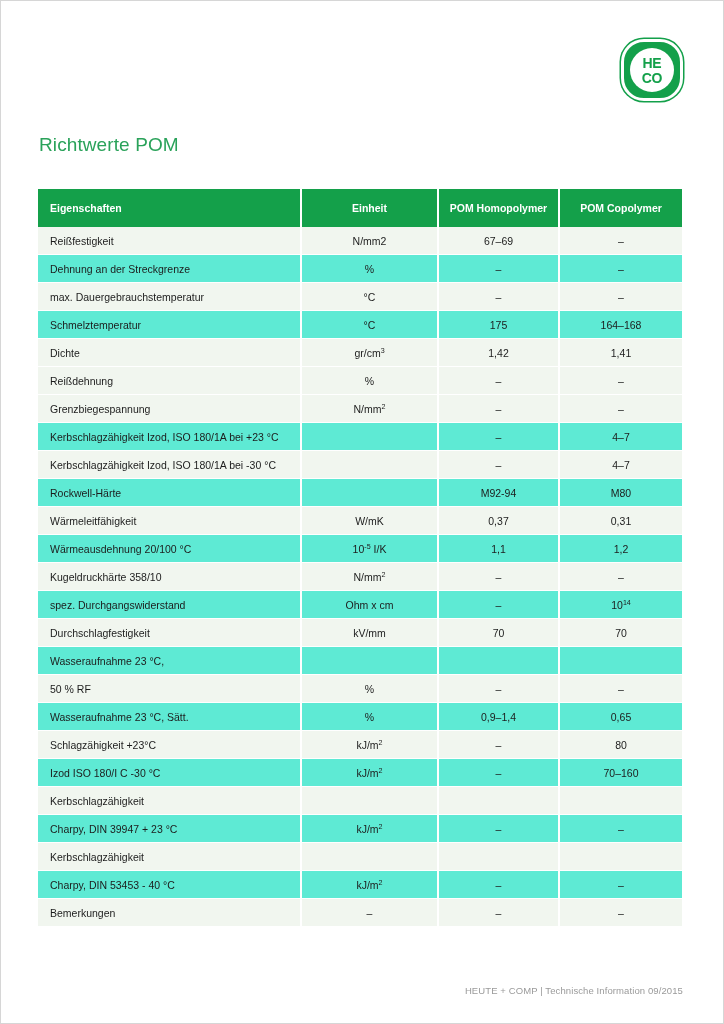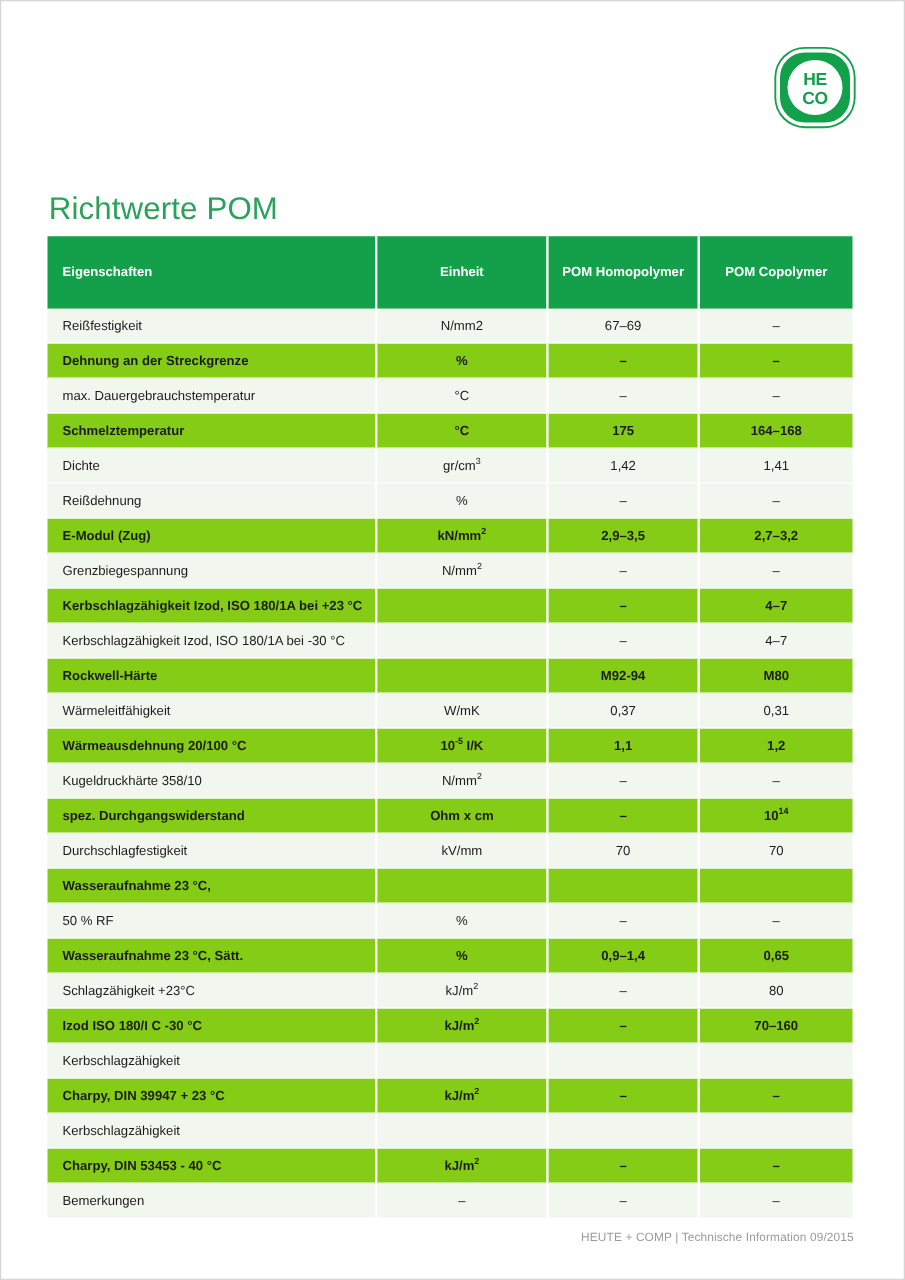--- a/index.html
+++ b/index.html
@@ -86,22 +86,22 @@
     color: #3b3b3b;
     text-align: right;
     margin-top: 5px;
     white-space: nowrap;
   }
 
   
   .doc-title {
     position: absolute;
     left: 38px;
-    top: 152px;
-    font-size: 25px;
+    top: 133px;
+    font-size: 19px;
     color: #2aa25a;
     font-weight: normal;
     letter-spacing: 0.1px;
   }
 
   
   .table-wrap {
     position: absolute;
     left: 37px;
     top: 188px;
@@ -117,21 +117,21 @@
   table.spec col.c-unit { width: 137px; }
   table.spec col.c-homo { width: 121px; }
   table.spec col.c-copo { width: 122px; }
 
   table.spec thead th {
     background: #14a04a;
     color: #ffffff;
     font-size: 10.5px;
     font-weight: bold;
     height: 26px;
-    padding: 16px 12px;
+    padding: 6px 12px;
     border-right: 2px solid #ffffff;
     vertical-align: middle;
   }
   table.spec thead th:last-child { border-right: none; }
   table.spec thead th.left { text-align: left; }
   table.spec thead th.center { text-align: center; padding: 0 4px; }
 
   table.spec tbody td {
     font-size: 10.5px;
     color: #1c1c1c;
@@ -140,21 +140,21 @@
     border-right: 2px solid #ffffff;
     border-bottom: 1px solid #ffffff;
     vertical-align: middle;
     white-space: nowrap;
     overflow: hidden;
   }
   table.spec tbody td:last-child { border-right: none; }
   table.spec tbody td.val { text-align: center; padding: 0 4px; }
 
   table.spec tbody tr.odd td  { background: #f1f6ef; }
-  table.spec tbody tr.even td { background: #84cc16; font-weight: bold; }
+  table.spec tbody tr.even td { background: #5eead4; }
 
   sup { font-size: 0.68em; vertical-align: super; line-height: 0; }
 
   
   .footer {
     position: absolute;
     right: 40px;
     bottom: 27px;
     font-size: 9.5px;
     color: #9a9a9a;
@@ -223,26 +223,20 @@
             <td class="val">gr/cm<sup>3</sup></td>
             <td class="val">1,42</td>
             <td class="val">1,41</td>
           </tr>
           <tr class="odd">
             <td>Reißdehnung</td>
             <td class="val">%</td>
             <td class="val">–</td>
             <td class="val">–</td>
           </tr>
-          <tr class="even">
-            <td>E-Modul (Zug)</td>
-            <td class="val">kN/mm<sup>2</sup></td>
-            <td class="val">2,9–3,5</td>
-            <td class="val">2,7–3,2</td>
-          </tr>
           <tr class="odd">
             <td>Grenzbiegespannung</td>
             <td class="val">N/mm<sup>2</sup></td>
             <td class="val">–</td>
             <td class="val">–</td>
           </tr>
           <tr class="even">
             <td>Kerbschlagzähigkeit Izod, ISO 180/1A bei +23 °C</td>
             <td class="val"></td>
             <td class="val">–</td>

